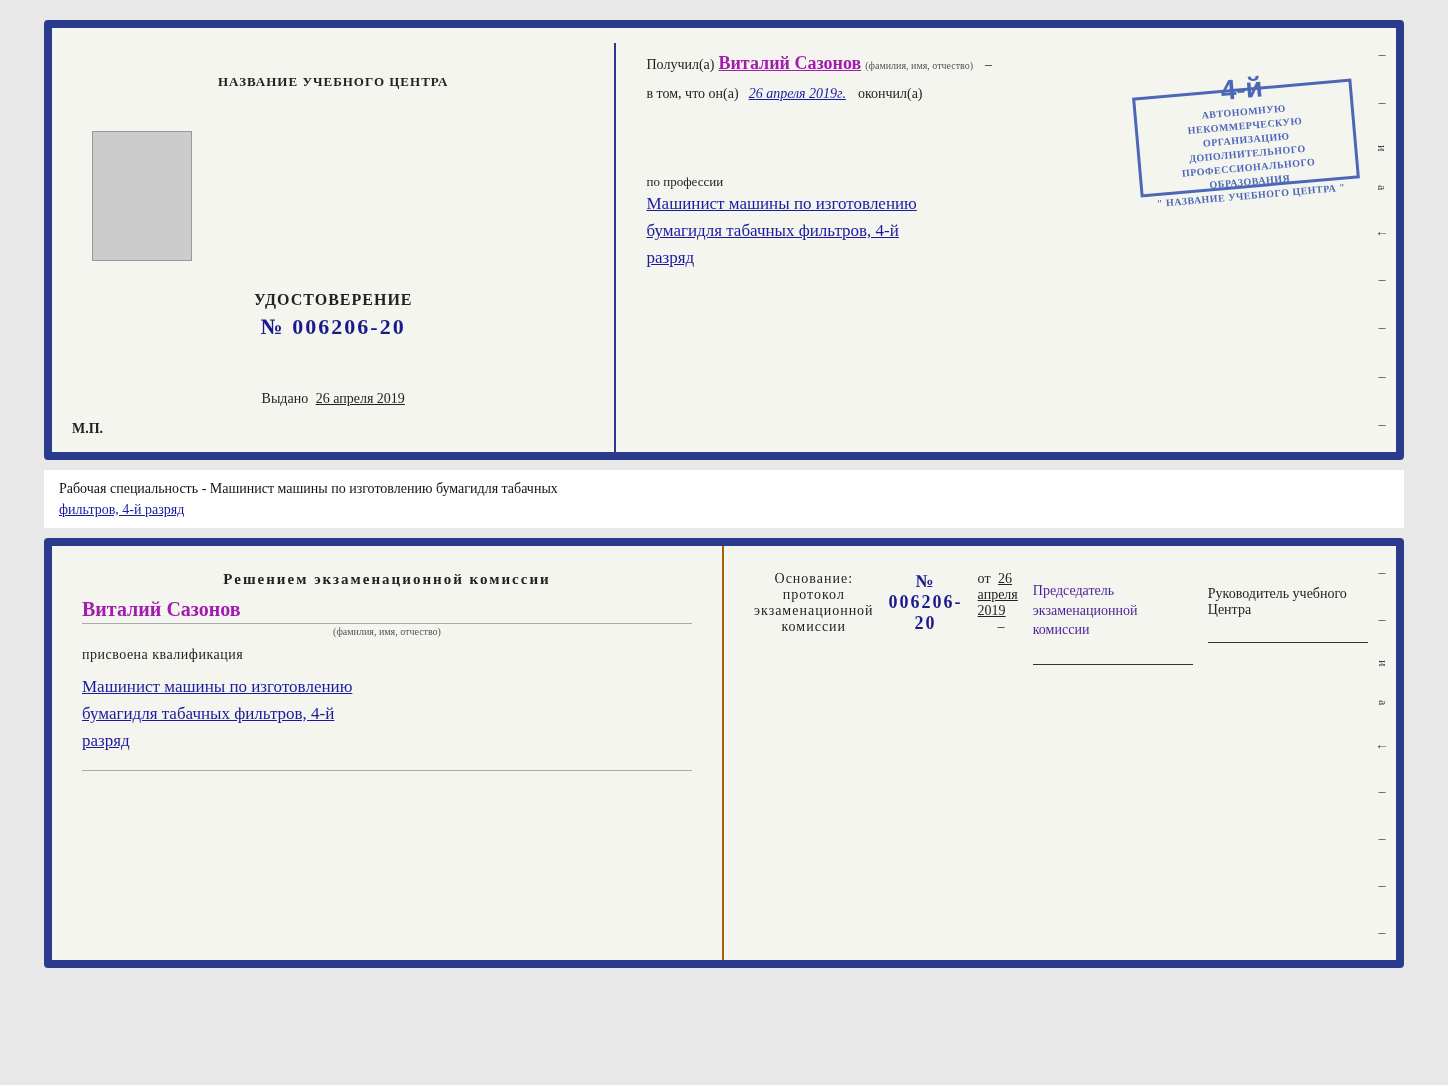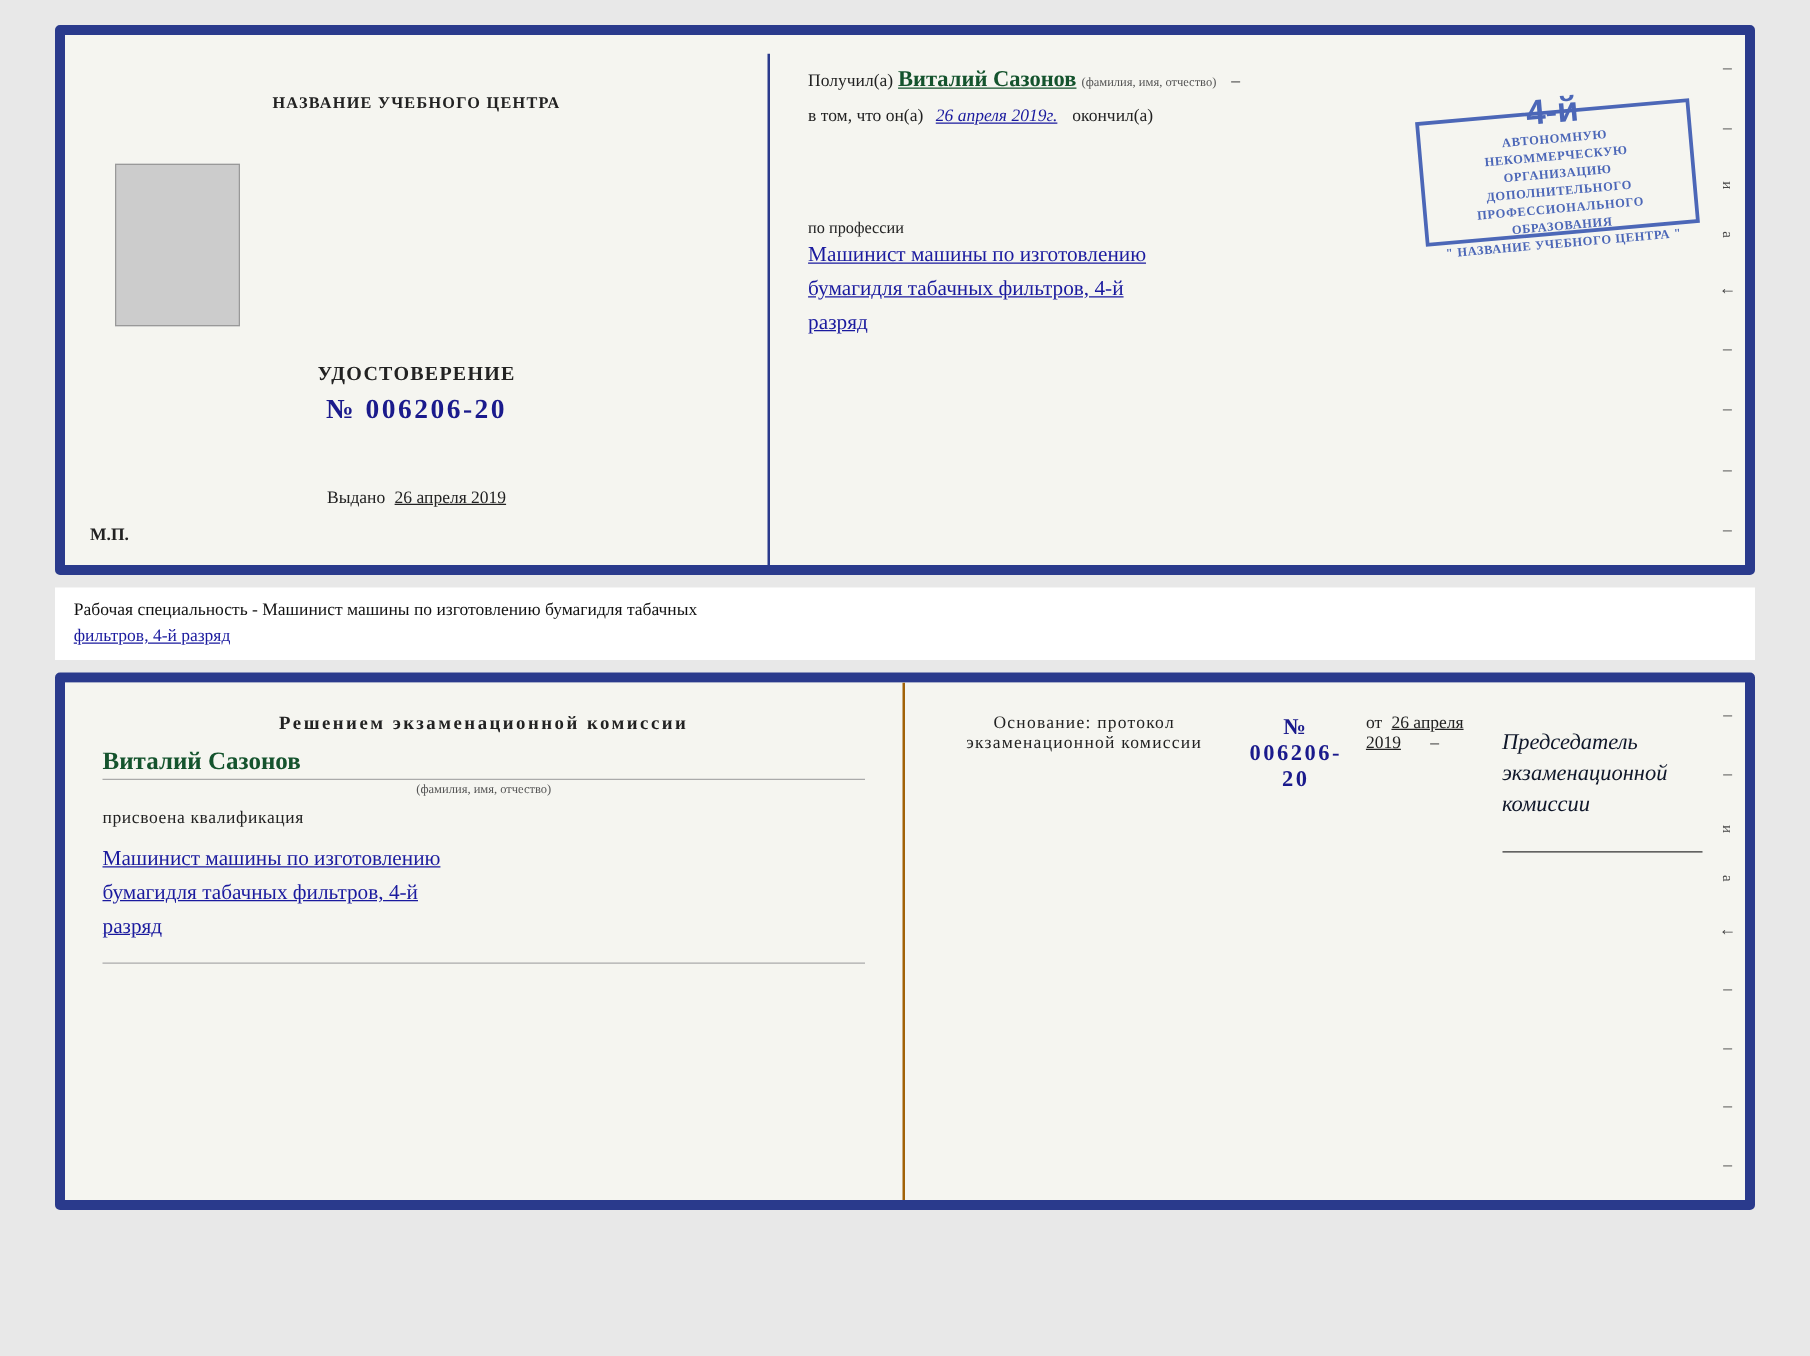--- a/index.html
+++ b/index.html
@@ -120,21 +120,21 @@
       font-size: 14px;
       color: #222;
       display: flex;
       align-items: baseline;
       gap: 4px;
       flex-wrap: wrap;
     }
 
     .handwritten {
       font-family: 'Segoe Script', 'Brush Script MT', cursive;
-      color: #14532d;
+      color: #a21caf;
       font-size: 18px;
       font-weight: bold;
     }
 
     .handwritten-small {
       font-family: 'Segoe Script', 'Brush Script MT', cursive;
       color: #1a1a9e;
       font-size: 14px;
       font-style: italic;
     }
@@ -243,24 +243,23 @@
       letter-spacing: 2px;
       text-align: center;
     }
 
     .from-date {
       font-size: 14px;
       color: #222;
     }
 
     .commission-title {
-      font-size: 18px;
-      color: #0f172a;
+      font-size: 14px;
+      color: #4c1d95;
       line-height: 1.4;
-      font-style: italic;
     }
 
     .signature-line {
       width: 160px;
       border-bottom: 1px solid #333;
       height: 20px;
       margin-top: 5px;
     }
 
     .center-head {
@@ -418,20 +417,25 @@
       <span style="text-decoration:underline; margin-left:4px;">26 апреля 2019</span>
       <span style="margin-left: 20px;">–</span>
     </div>
 
     <div style="margin-top:10px;">
       <div class="commission-title" style="white-space:pre-line;">Председатель экзаменационной
 комиссии</div>
       <div class="signature-line"></div>
     </div>
 
+    <div style="margin-top:15px;">
+      <div class="center-head" style="white-space:pre-line;">Руководитель учебного
+Центра</div>
+      <div class="signature-line"></div>
+    </div>
 
     <div class="right-margin-deco">
       <span class="dash-mark">–</span>
       <span class="dash-mark">–</span>
       <span class="letter-mark">и</span>
       <span class="letter-mark">а</span>
       <span class="dash-mark">←</span>
       <span class="dash-mark">–</span>
       <span class="dash-mark">–</span>
       <span class="dash-mark">–</span>

